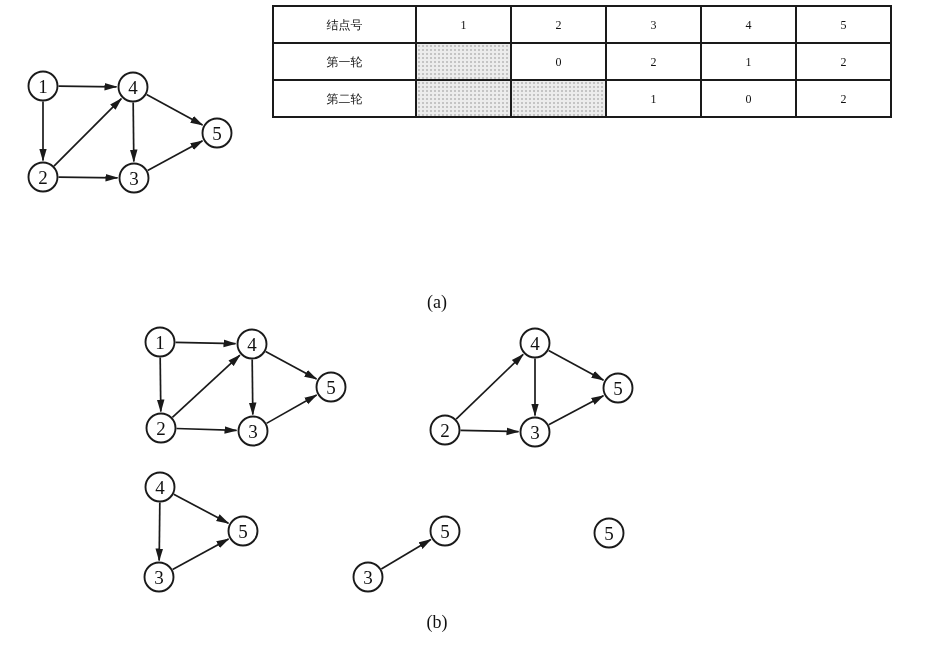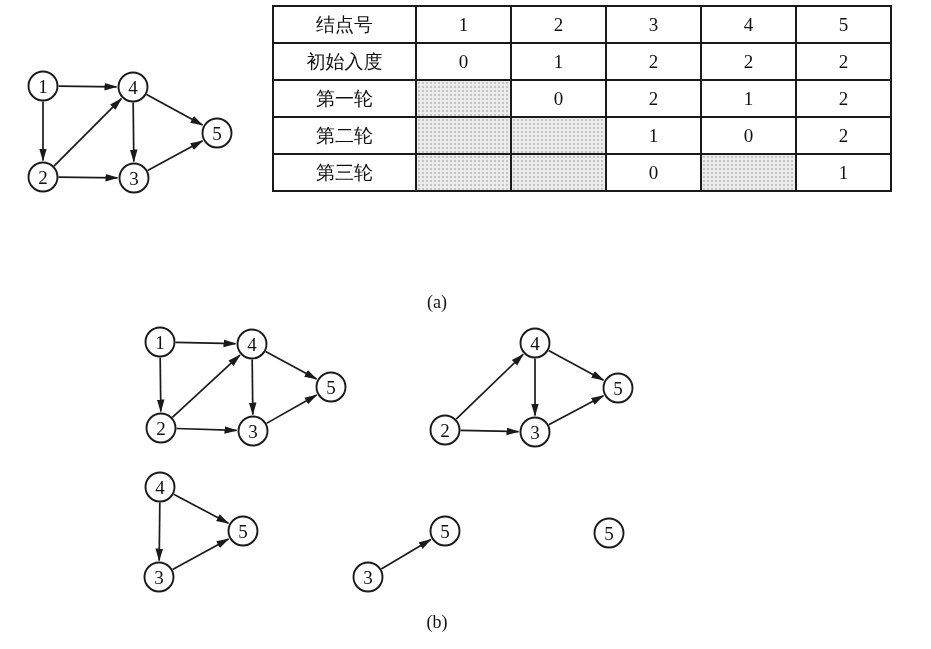--- a/index.html
+++ b/index.html
@@ -9,21 +9,21 @@
   }
   #canvas{position:absolute;left:0;top:0;}
   .edge{stroke:#1a1a1a;stroke-width:1.7;}
   .node{fill:#ffffff;stroke:#1a1a1a;stroke-width:1.9;}
   .nodelabel{font-size:19px;text-anchor:middle;fill:#111;font-family:"Liberation Serif","DejaVu Serif",serif;}
   #tbl{
     position:absolute;left:272px;top:5px;border-collapse:collapse;table-layout:fixed;
   }
   #tbl th,#tbl td{
     border:2px solid #1a1a1a;height:35px;text-align:center;vertical-align:middle;
-    font-weight:normal;font-size:19px;padding:0;line-height:1;
+    font-weight:normal;font-size:12px;padding:0;line-height:1;
   }
   #tbl td.shaded{
     background-color:#ececec;
     background-image:radial-gradient(#c4c4c4 0.9px, rgba(0,0,0,0) 1px);
     background-size:4px 4px;
   }
   .cap{position:absolute;font-size:18px;width:60px;text-align:center;}
   #cap-a{left:407px;top:292px;}
   #cap-b{left:407px;top:612px;}
 </style>
@@ -127,49 +127,33 @@
     <tbody id="tbl-body">
         <tr>
           <th>结点号</th>
           <td>1</td>
           <td>2</td>
           <td>3</td>
           <td>4</td>
           <td>5</td>
         </tr>
         <tr>
-          <th>初始入度</th>
-          <td>0</td>
-          <td>1</td>
-          <td>2</td>
-          <td>2</td>
-          <td>2</td>
-        </tr>
-        <tr>
           <th>第一轮</th>
           <td class="shaded"></td>
           <td>0</td>
           <td>2</td>
           <td>1</td>
           <td>2</td>
         </tr>
         <tr>
           <th>第二轮</th>
           <td class="shaded"></td>
           <td class="shaded"></td>
           <td>1</td>
           <td>0</td>
           <td>2</td>
         </tr>
-        <tr>
-          <th>第三轮</th>
-          <td class="shaded"></td>
-          <td class="shaded"></td>
-          <td>0</td>
-          <td class="shaded"></td>
-          <td>1</td>
-        </tr>
       </tbody>
   </table>
 
   <div class="cap" id="cap-a">(a)</div>
   <div class="cap" id="cap-b">(b)</div>
 </div>
 
 </body></html>

